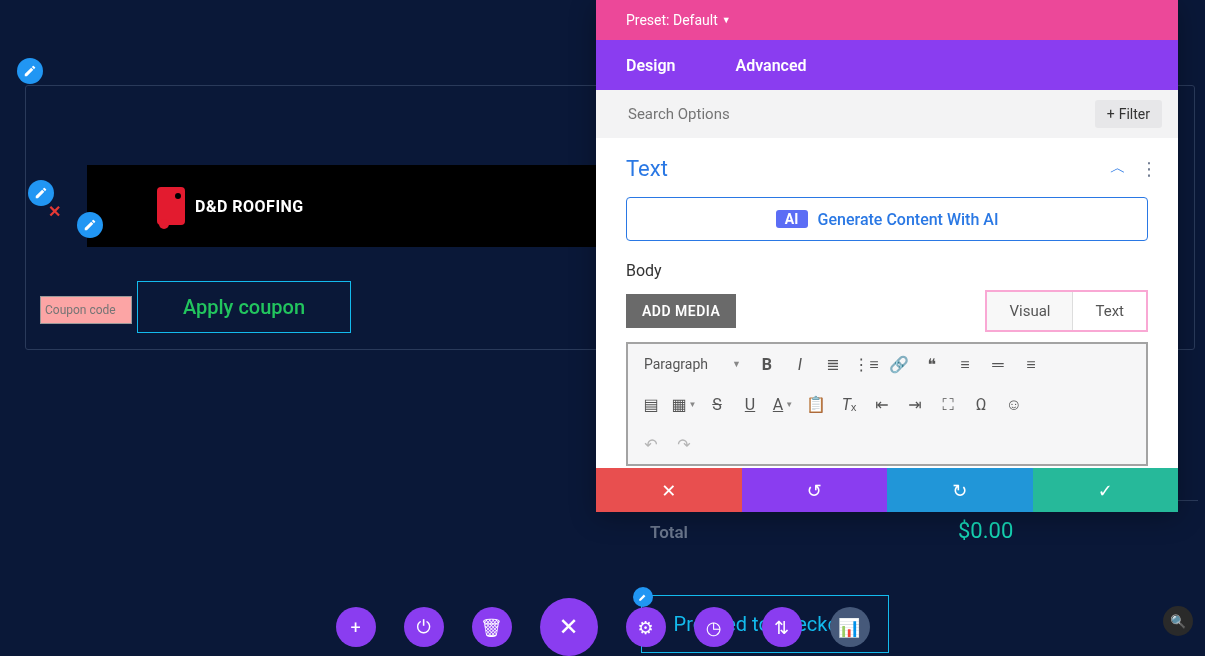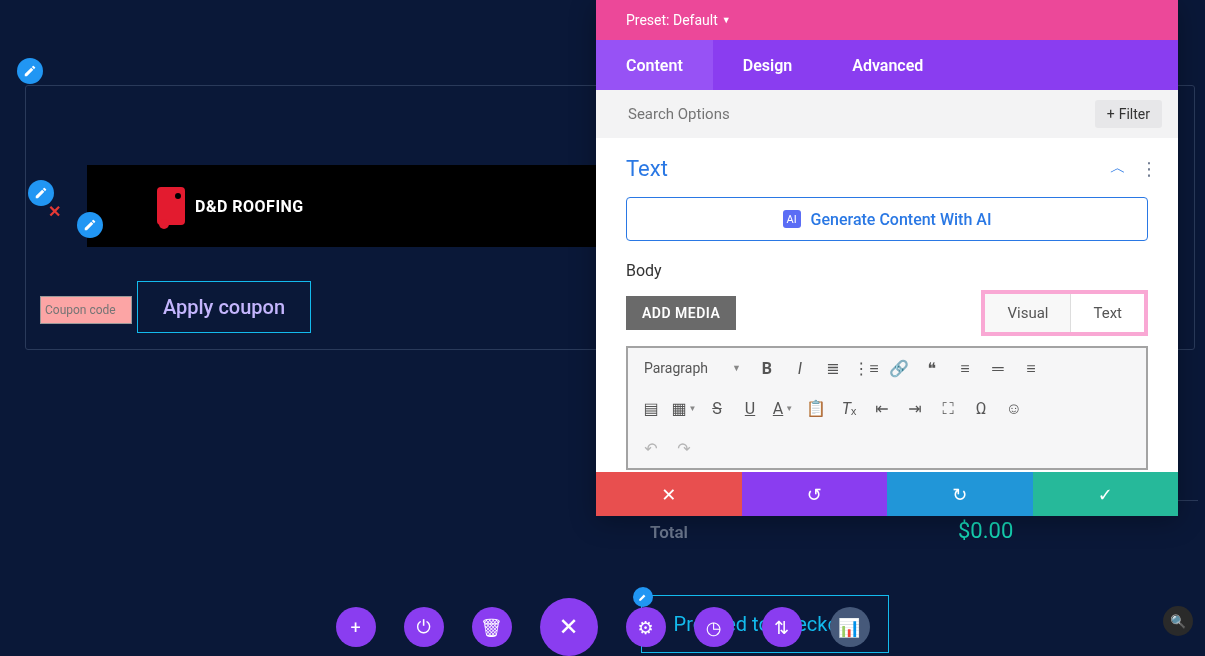--- a/index.html
+++ b/index.html
@@ -17,21 +17,21 @@
 
 .hdr{position:absolute;left:87px;top:165px;width:1060px;height:82px;background:#000;display:flex;align-items:center;padding-left:70px;color:#fff}
 .hdr .logo{width:28px;height:38px;background:#e31b2f;border-radius:4px;margin-right:10px;position:relative}
 .hdr .logo::before{content:"";position:absolute;top:6px;right:4px;width:6px;height:6px;background:#000;border-radius:50%}
 .hdr .logo::after{content:"";position:absolute;bottom:-4px;left:2px;width:10px;height:10px;background:#e31b2f;border-radius:50%}
 .hdr .brand{font-size:16px;font-weight:700;letter-spacing:.5px}
 .hdr .nav{margin-left:auto;display:flex;gap:18px;margin-right:25px;font-size:10px;letter-spacing:.5px}
 
 
 .coupon-input{position:absolute;left:40px;top:296px;width:92px;height:28px;background:#fca5a5;border:1px solid #999;font-size:12px;padding:0 4px;color:#666}
-.apply-btn{position:absolute;left:137px;top:281px;width:174px;height:52px;border:1px solid #13baed;color:#c4b5fd;background:transparent;font-size:20px;font-weight:500;display:flex;align-items:center;justify-content:center;cursor:pointer}
+.apply-btn{position:absolute;left:137px;top:281px;width:214px;height:52px;border:1px solid #13baed;color:#22c55e;background:transparent;font-size:20px;font-weight:500;display:flex;align-items:center;justify-content:center;cursor:pointer}
 
 
 .total-label{position:absolute;left:650px;top:522px;color:#6a768c;font-size:17px;font-weight:600}
 .total-val{position:absolute;left:958px;top:518px;color:#15d4b3;font-size:22px;font-weight:400}
 
 
 .checkout{position:absolute;left:641px;top:595px;width:248px;height:58px;border:1px solid #13baed;color:#13baed;background:transparent;font-size:20px;display:flex;align-items:center;justify-content:center;z-index:2}
 .checkout .edit-small{position:absolute;top:-9px;left:-9px;width:20px;height:20px;background:#2196f3;border-radius:50%;display:flex;align-items:center;justify-content:center}
 .checkout .edit-small svg{width:10px;height:10px;fill:#fff}
 
@@ -46,26 +46,26 @@
 .search-row input{flex:1;border:0;background:transparent;font-size:15px;color:#666;outline:none}
 .filter-btn{background:#e7e7e9;border:0;padding:6px 12px;border-radius:3px;font-size:14px;color:#333;cursor:pointer;display:flex;align-items:center;gap:4px}
 
 .sec-head{display:flex;align-items:center;justify-content:space-between;padding:18px 20px 16px 30px}
 .sec-head .title{color:#2a78e4;font-size:22px}
 .sec-head .icons{display:flex;gap:14px;align-items:center;color:#2a78e4}
 .chev{font-size:16px;cursor:pointer}
 .dots{font-size:18px;cursor:pointer;color:#6a768c}
 
 .ai-btn{margin:0 30px 20px 30px;border:1px solid #2a78e4;color:#2a78e4;height:44px;border-radius:4px;display:flex;align-items:center;justify-content:center;gap:10px;font-size:16px;font-weight:500;cursor:pointer;background:#fff}
-.ai-ico{width:18px;height:18px;background:#5b6df5;border-radius:3px;color:#fff;font-size:11px;display:flex;align-items:center;justify-content:center;font-weight:400}
+.ai-ico{width:32px;height:18px;background:#5b6df5;border-radius:3px;color:#fff;font-size:14px;display:flex;align-items:center;justify-content:center;font-weight:700}
 
 .body-label{padding:0 30px 10px;font-size:16px;color:#333}
 .media-row{display:flex;align-items:center;justify-content:space-between;padding:0 30px 8px}
 .add-media{background:#6a6a6a;color:#fff;border:0;padding:9px 16px;font-size:14px;font-weight:600;letter-spacing:.5px;cursor:pointer}
-.vistext{display:flex;border:4px solid #f9a8d4}
+.vistext{display:flex;border:2px solid #f9a8d4}
 .vistext span{padding:10px 22px;font-size:15px;cursor:pointer;color:#555}
 .vistext span:first-child{border-right:1px solid #ddd;background:#f8f8f8}
 
 .toolbar{margin:2px 30px;border:2px solid #a3a3a3;background:#f6f6f7}
 .tb-row{display:flex;align-items:center;padding:6px 8px;gap:3px;flex-wrap:wrap}
 .tb-item{width:30px;height:28px;display:flex;align-items:center;justify-content:center;color:#555;cursor:pointer;font-size:16px;border-radius:2px}
 .tb-sel{min-width:100px;height:28px;display:flex;align-items:center;padding:0 8px;color:#555;font-size:14px;gap:24px;cursor:pointer}
 .tb-caret{font-size:9px;color:#888}
 
 .panel-foot{display:flex;height:44px}
@@ -131,21 +131,20 @@
     </div>
   <span>Proceed to checkout</span>
 </div>
 
 <div class="panel">
   <div class="panel-top">
     <span>Preset: Default</span>
     <span class="preset-caret">▼</span>
   </div>
   <div class="tabs">
-    <div class="tab active">Content</div>
     <div class="tab">Design</div>
     <div class="tab">Advanced</div>
   </div>
   <div class="search-row">
     <input placeholder="Search Options" style="">
     <button class="filter-btn">
         <span>+</span>
         <span>Filter</span>
       </button>
   </div>

